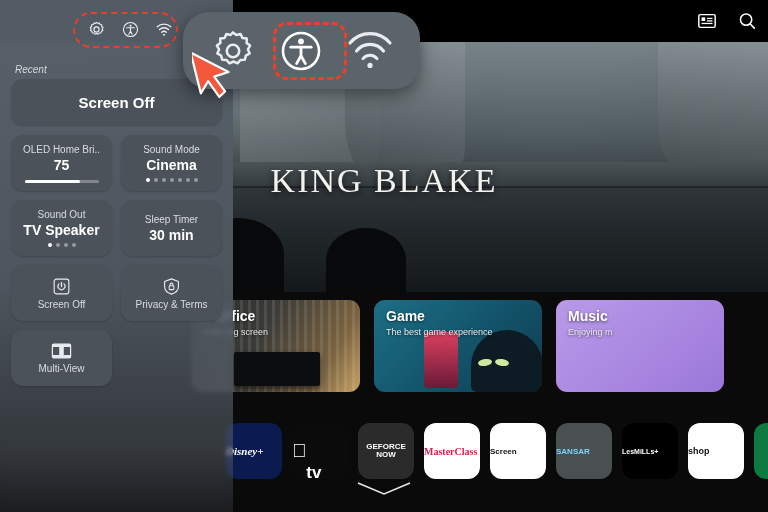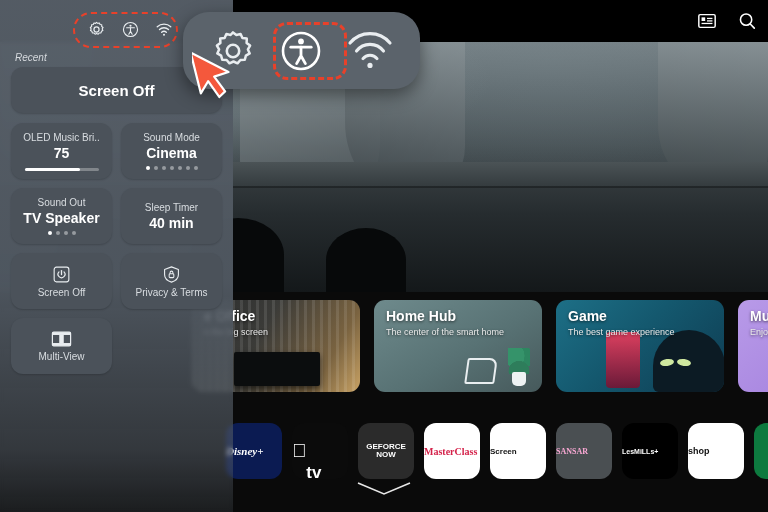--- a/index.html
+++ b/index.html
@@ -90,42 +90,42 @@
   .apps { position:absolute; left:0; right:0; top:416px; height:70px;
           display:flex; gap:10px; padding-left:226px; align-items:center; }
   .app { width:56px; height:56px; border-radius:12px; flex:0 0 auto;
          display:flex; align-items:center; justify-content:flex-start; overflow:hidden;
          font-weight:bold; position:relative; }
   .app-disney  { background:#0b1b52; color:#fff; }
   .app-appletv { background:#0b0b0b; color:#fff; }
   .app-geforce { background:#2b2b2b; color:#fff; }
   .app-master  { background:#fff; color:#d4224a; }
   .app-youtube { background:#fff; color:#111; }
-  .app-sansar  { background:#4a4f52; color:#f9a8d4;font-family:Liberation Serif, serif; }
+  .app-sansar  { background:#4a4f52; color:#7dd3fc; }
   .app-lesmills{ background:#000; color:#fff; }
   .app-shop    { background:#fff; color:#111; }
   .app-green   { background:#0d7a3f; color:#fff; }
 
   .chevron-down { position:absolute; left:50%; transform:translateX(-50%); bottom:10px; }
 
   
   .qs-panel { position:absolute; left:0; top:0; width:233px; height:512px;
               background:linear-gradient(180deg, rgba(86,94,103,.97) 0%, rgba(80,88,97,.97) 55%,
                                          rgba(86,94,103,.55) 88%, rgba(90,98,107,.22) 100%);
               backdrop-filter:blur(2px); }
   .qs-inner { position:relative; padding:8px 11px 0 11px; }
 
   .qs-toprow { height:42px; display:flex; align-items:center; justify-content:flex-end;
                gap:14px; padding-right:48px; }
   .qs-ticon { width:20px; height:20px; display:flex; align-items:center; justify-content:center; }
 
   .dash-highlight { position:absolute; left:73px; top:12px; width:105px; height:36px;
                     border:2px dashed #e8412a; border-radius:18px; pointer-events:none; }
 
-  .recent-label { font-style:italic; font-size:10px; color:#d5d9dd; margin:2px 0 4px 4px; }
+  .recent-label { font-style:italic; font-size:10px; color:#d5d9dd; margin:14px 0 4px 4px; }
 
   .qs-wide { height:46px; border-radius:12px; background:#4b525a;
              display:flex; align-items:center; justify-content:center;
              color:#fff; font-size:15px; font-weight:bold; margin-bottom:10px;
              box-shadow:0 1px 2px rgba(0,0,0,.18); }
 
   .qs-grid { display:grid; grid-template-columns:1fr 1fr; gap:9px; }
   .tile { height:56px; border-radius:12px; background:#4b525a; position:relative;
           display:flex; flex-direction:column; align-items:center; justify-content:center;
           color:#eef1f3; box-shadow:0 1px 2px rgba(0,0,0,.18); padding:4px; }
@@ -181,20 +181,21 @@
           </svg>
         </div>
 
         <div class="bridge">
           <div class="bridge-deck"></div>
           <div class="arch a1"></div>
           <div class="arch a2"></div>
           <div class="arch a3"></div>
         </div>
       </div>
+      <div class="hero-title">KING BLAKE</div>
     </div>
 
     <div class="top-bar">
       <div class="topicon">
         <svg viewBox="0 0 22 22" width="20" height="20">
           <rect x="2" y="4" width="18" height="14" rx="1.5" fill="none" stroke="#fff" stroke-width="1.6"></rect>
           <rect x="5" y="7" width="4" height="4" fill="#fff"></rect>
           <rect x="11" y="7.5" width="6" height="1.4" fill="#fff"></rect>
           <rect x="5" y="13" width="12" height="1.4" fill="#fff"></rect>
           <rect x="11" y="10.2" width="6" height="1.4" fill="#fff"></rect>
@@ -209,27 +210,20 @@
     </div>
 
     <div class="cards">
       <div class="card office">
         <div class="blinds"></div>
         <div class="tvshape"></div>
         <div class="c-title">e Office</div>
         <div class="c-sub">n the big screen</div>
       </div>
 
-      <div class="card homehub">
-        <div class="chair"></div>
-        <div class="plant"></div>
-        <div class="plantpot"></div>
-        <div class="c-title">Home Hub</div>
-        <div class="c-sub">The center of the smart home</div>
-      </div>
 
       <div class="card game">
         <div class="glow"></div>
         <div class="chairsil"></div>
         <div class="eye l"></div>
         <div class="eye r"></div>
         <div class="c-title">Game</div>
         <div class="c-sub">The best game experience</div>
       </div>
 
@@ -306,21 +300,21 @@
       </div>
       <div class="dash-highlight"></div>
 
       <div class="recent-label">Recent</div>
       <div class="qs-wide">Screen Off</div>
 
       <div class="qs-grid">
 
 
         <div class="tile">
-          <div class="t-label">OLED Music Bri..</div>
+          <div class="t-label">OLED Home Bri..</div>
           <div class="t-value">75</div>
           <div class="slider">
               <b style="width:75%"></b>
             </div>
         </div>
 
         <div class="tile">
           <div class="t-label">Sound Mode</div>
           <div class="t-value">Cinema</div>
           <div class="dots">
@@ -340,21 +334,21 @@
           <div class="dots">
             <i class="on"></i>
               <i></i>
               <i></i>
               <i></i>
           </div>
         </div>
 
         <div class="tile">
           <div class="t-label">Sleep Timer</div>
-          <div class="t-value">40 min</div>
+          <div class="t-value">30 min</div>
         </div>
 
         <div class="tile">
           <div class="t-icon">
             <svg viewBox="0 0 22 22" width="19" height="19">
               <rect x="2.5" y="2.5" width="17" height="17" rx="2.6" fill="none" stroke="#e9edf0" stroke-width="1.3"></rect>
               <path d="M11 6.4 v4.6" stroke="#e9edf0" stroke-width="1.5" stroke-linecap="round"></path>
               <path d="M8.1 7.9 a4 4 0 1 0 5.8 0" fill="none" stroke="#e9edf0" stroke-width="1.4" stroke-linecap="round"></path>
             </svg>
           </div>

